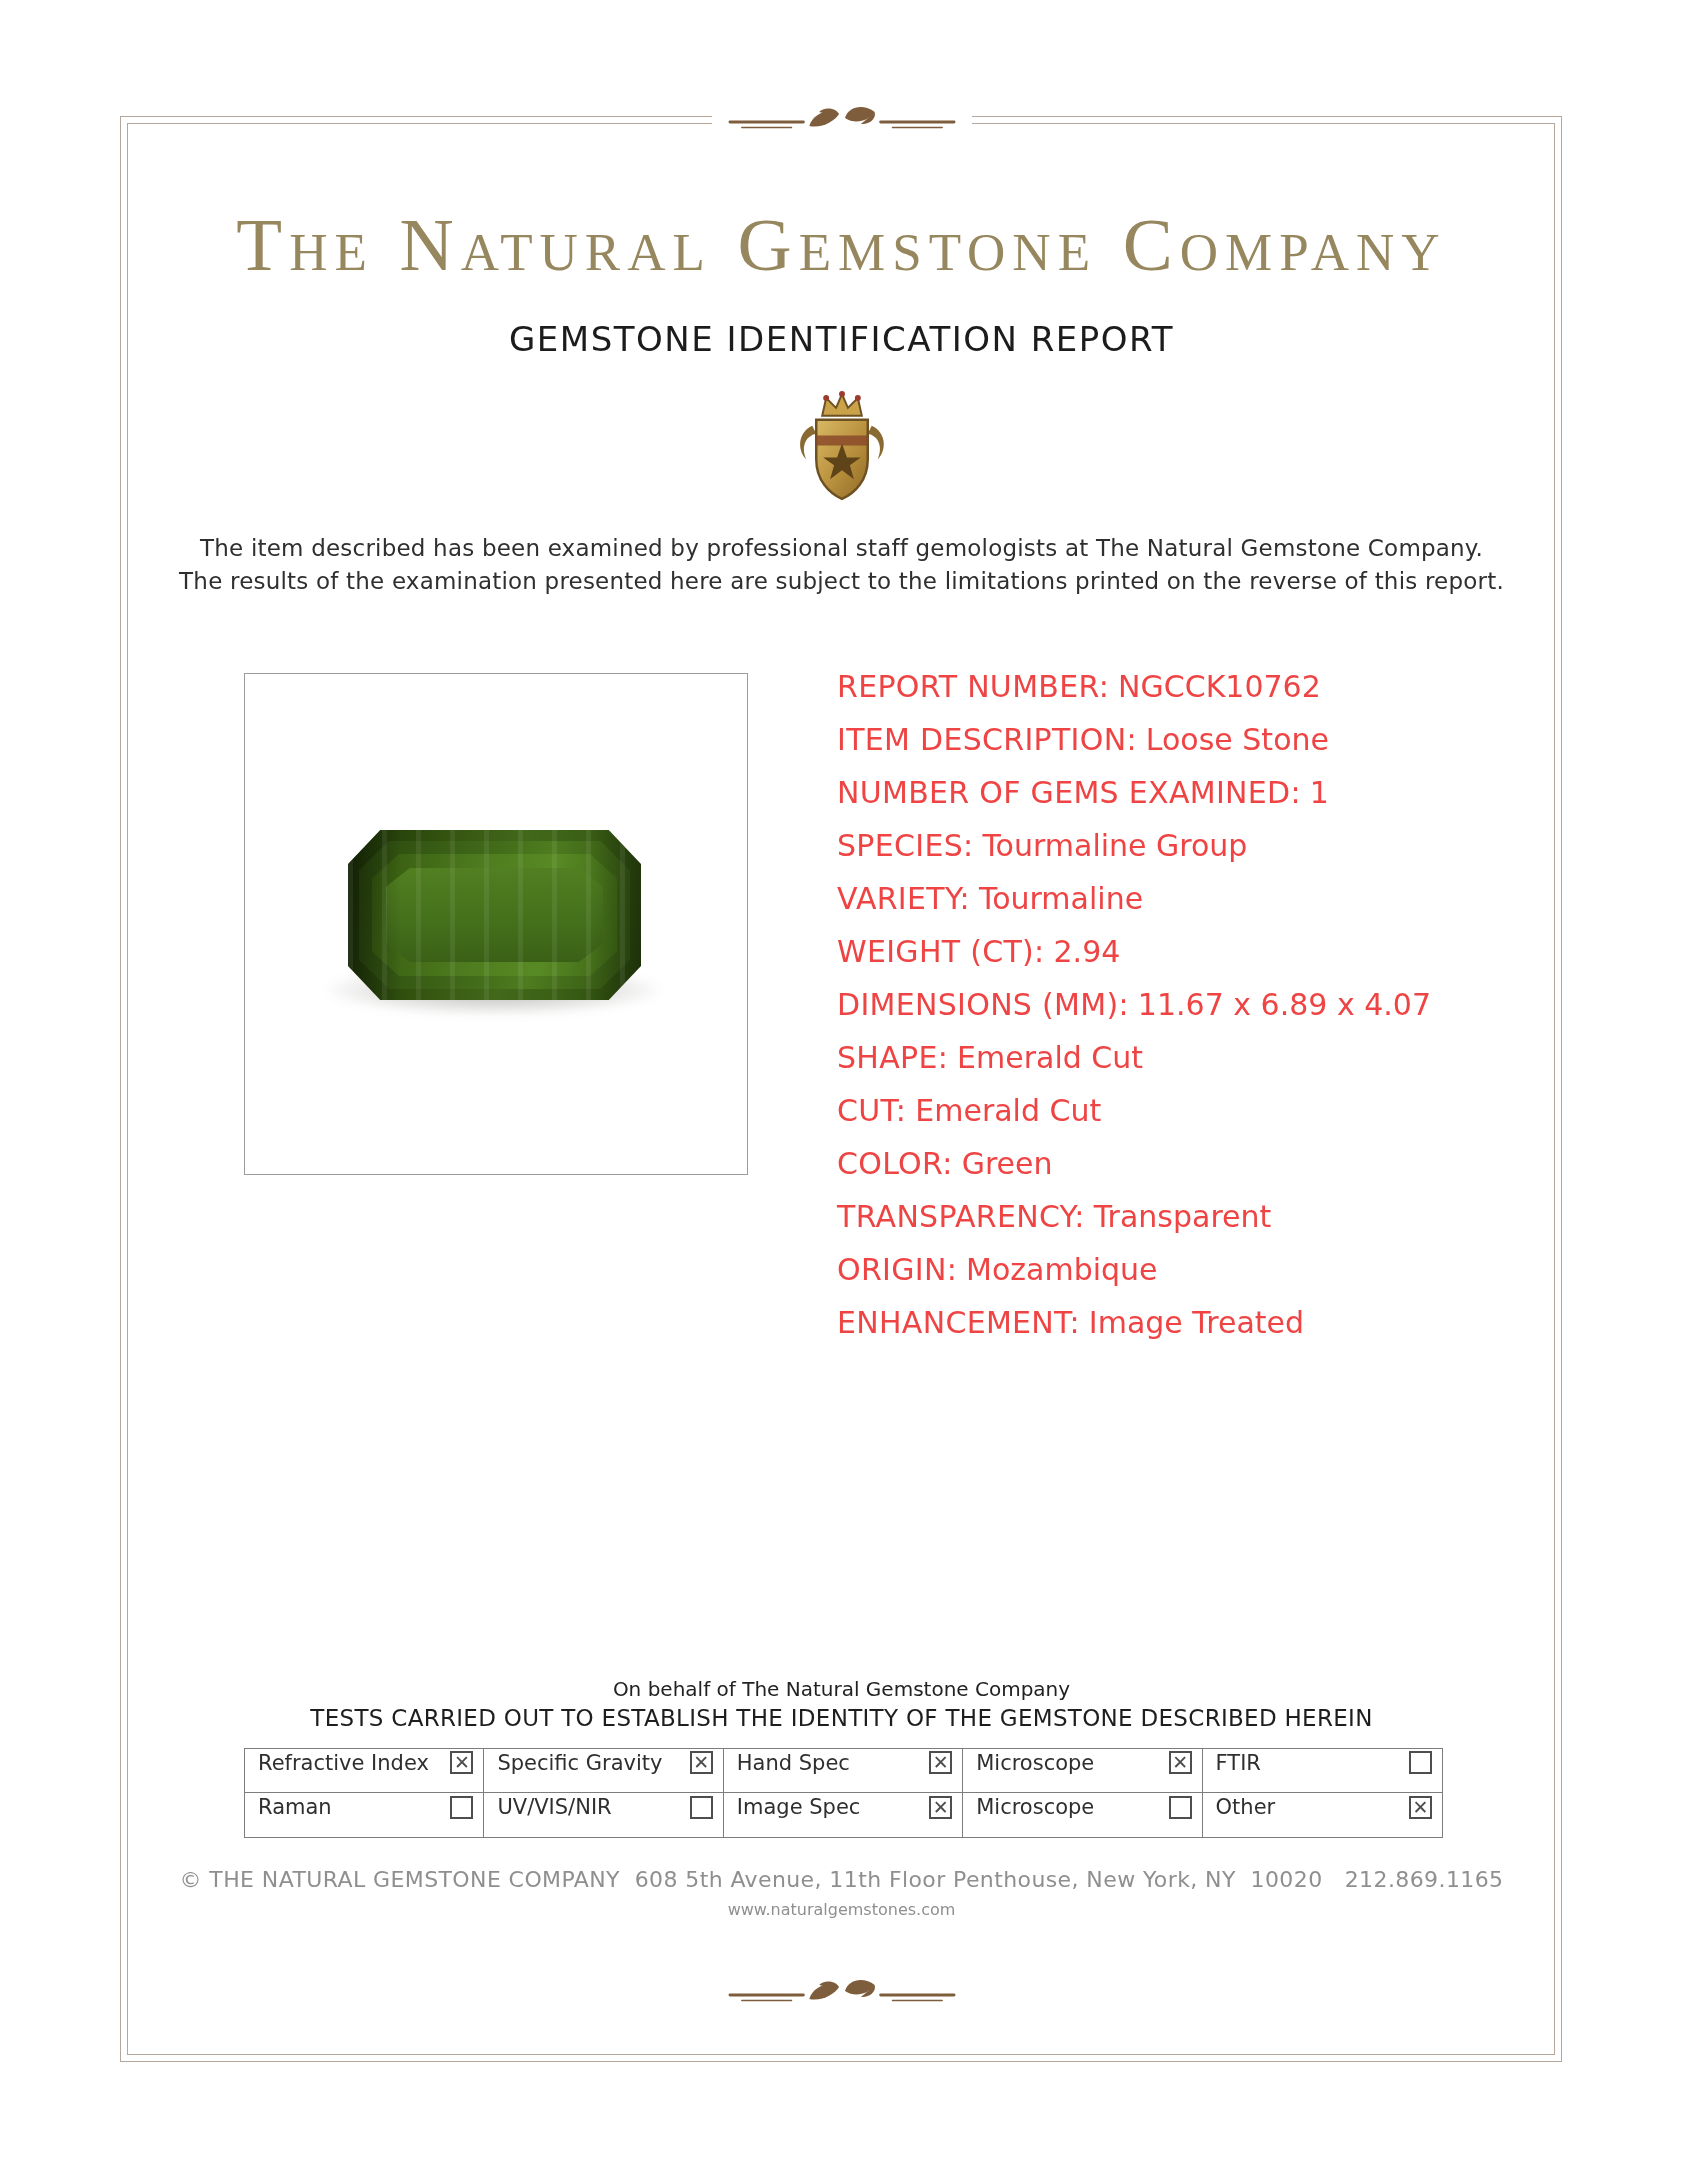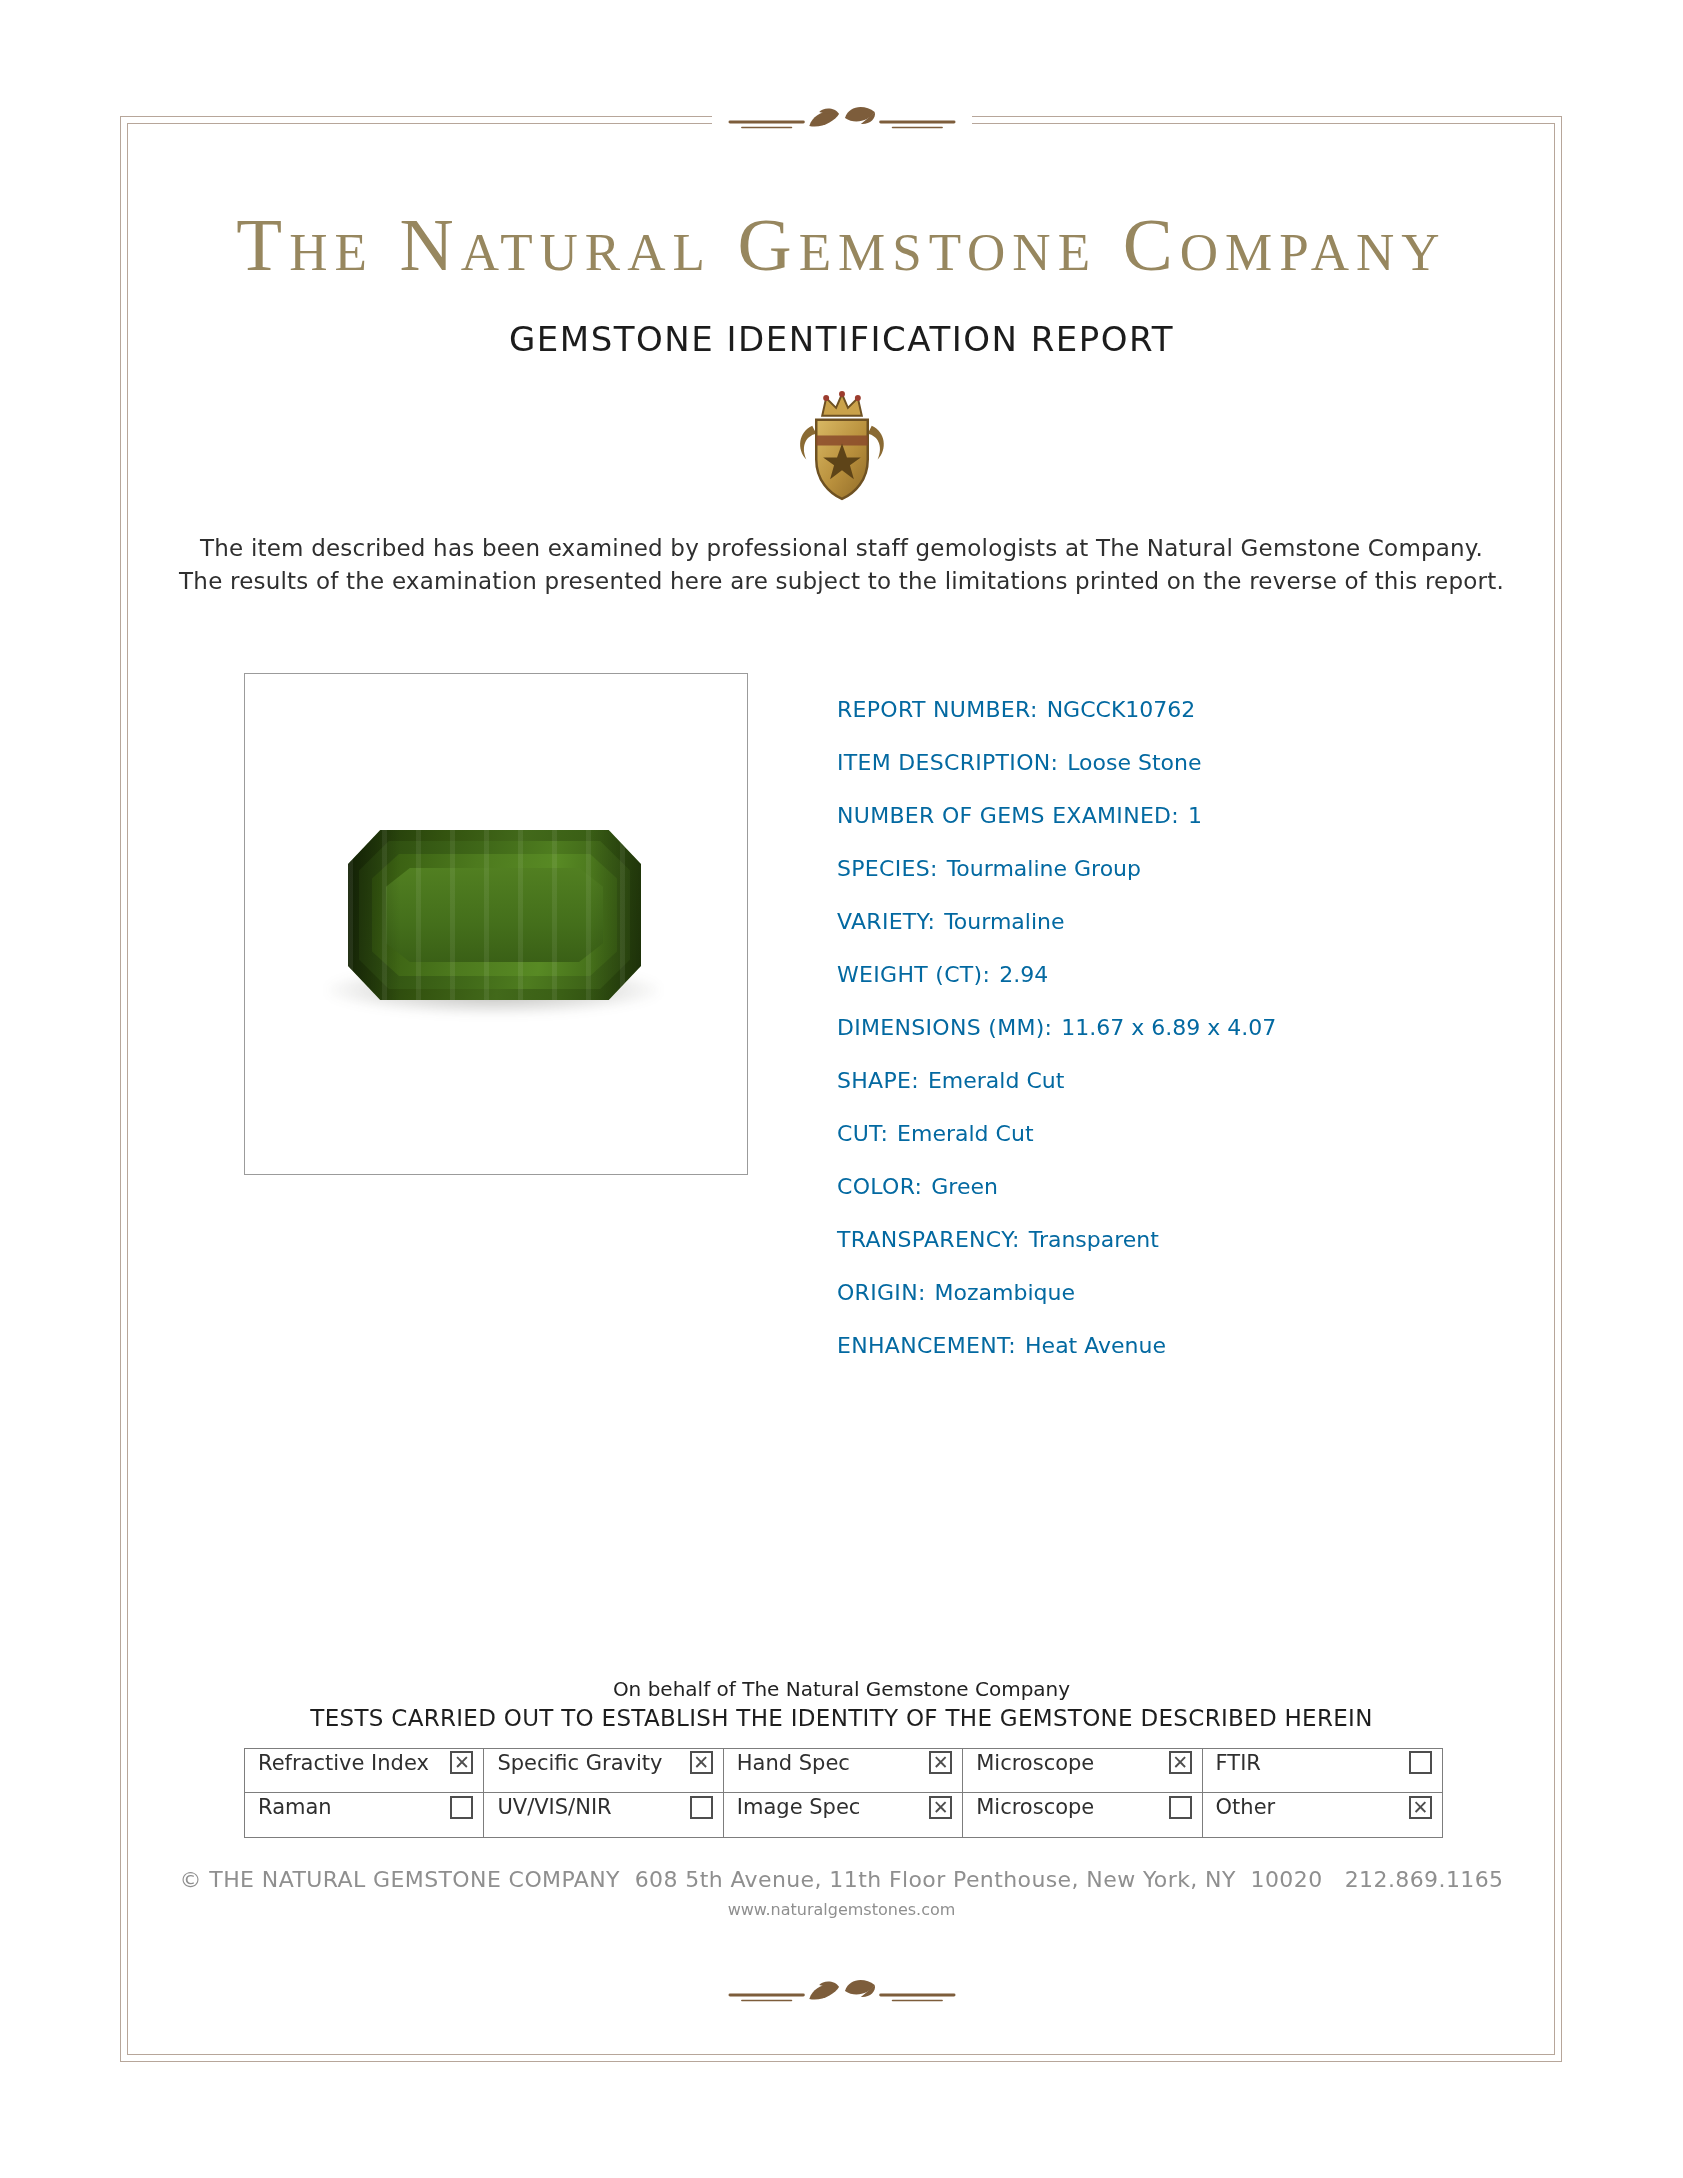--- a/index.html
+++ b/index.html
@@ -52,22 +52,22 @@
     background:linear-gradient(180deg,#517f21 0%, #446f1b 60%, #3a6016 100%); }
   .gem .streaks { position:absolute; inset:0;
     background:
       repeating-linear-gradient(90deg, rgba(255,255,255,0.07) 0px, rgba(255,255,255,0.07) 5px,
         rgba(0,0,0,0) 5px, rgba(0,0,0,0) 34px),
       linear-gradient(90deg, rgba(0,0,0,0.38) 0%, rgba(0,0,0,0) 18%,
         rgba(0,0,0,0) 82%, rgba(0,0,0,0.28) 100%); }
 
   
   .fields { position:absolute; left:837px; top:669px; width:634px; }
-  .field-row { height:53px; display:flex; align-items:flex-end;
-    font-size:22px; color:#0369a1; }
+  .field-row { height:53px; display:flex; align-items:flex-start;
+    font-size:30px; color:#ef4444; }
   .field-label { letter-spacing:0.3px; white-space:pre; }
   .field-value { margin-left:9px; white-space:pre; }
 
   
   .behalf { position:absolute; top:1677px; left:0; width:100%; text-align:center;
     font-size:20px; color:#222222; }
   .tests-heading { position:absolute; top:1705px; left:0; width:100%; text-align:center;
     font-size:23px; color:#1e1e1e; letter-spacing:0.3px; }
 
   .tests-table { position:absolute; left:244px; top:1748px; width:1199px;
@@ -200,21 +200,21 @@
     <div class="field-row">
       <span class="field-label">TRANSPARENCY:</span>
       <span class="field-value">Transparent</span>
     </div>
     <div class="field-row">
       <span class="field-label">ORIGIN:</span>
       <span class="field-value">Mozambique</span>
     </div>
     <div class="field-row">
       <span class="field-label">ENHANCEMENT:</span>
-      <span class="field-value">Heat Avenue</span>
+      <span class="field-value">Image Treated</span>
     </div>
   </div>
 
   <div class="behalf">On behalf of The Natural Gemstone Company</div>
   <div class="tests-heading">TESTS CARRIED OUT TO ESTABLISH THE IDENTITY OF THE GEMSTONE DESCRIBED HEREIN</div>
 
   <div class="tests-table">
     <div class="test-cell">
       <span class="test-label">Refractive Index</span>
       <span class="checkbox">✕</span>

